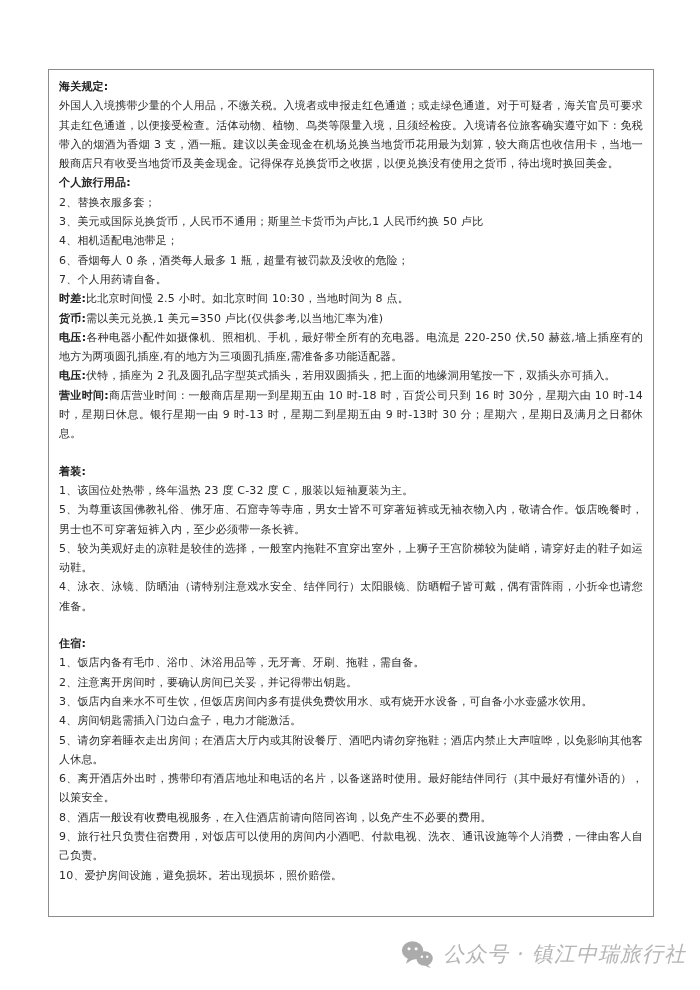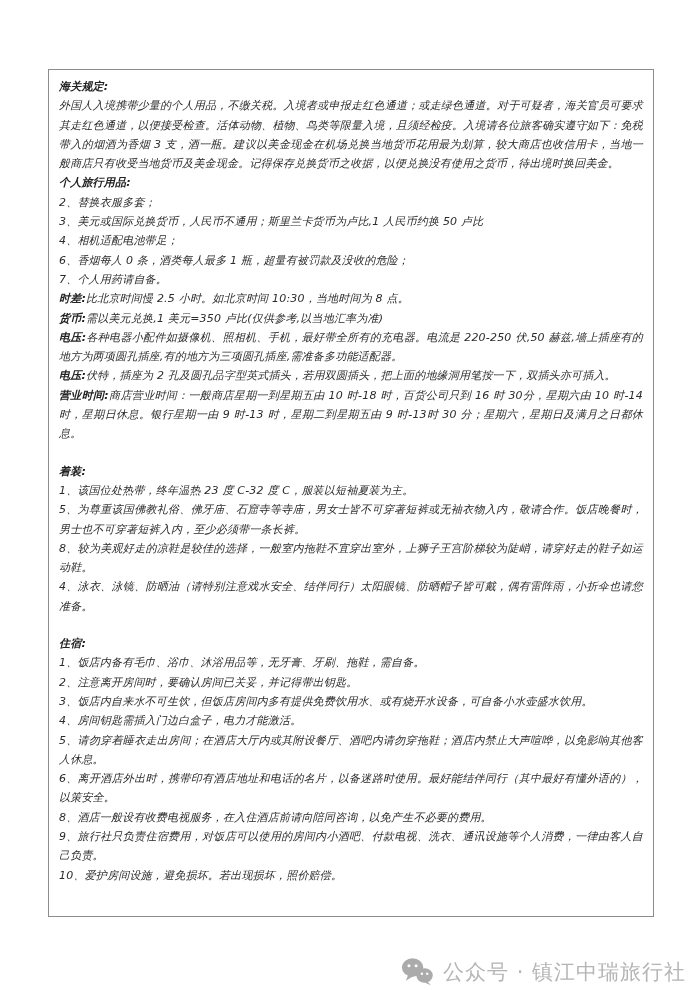--- a/index.html
+++ b/index.html
@@ -3,33 +3,33 @@
 <meta charset="utf-8">
 <style>
   html,body{margin:0;padding:0;}
   body{
     width:700px;height:990px;position:relative;background:#ffffff;
     font-family:"DejaVu Sans","Liberation Sans",sans-serif;
   }
   .doc-box{
     position:absolute;left:48px;top:69px;width:606px;height:848px;
     box-sizing:border-box;border:1px solid #8c8c8c;background:#ffffff;
-    padding:7px 10px 10px 10px;overflow:hidden;font-style:italic;
+    padding:7px 10px 10px 10px;overflow:hidden;
   }
   .blk{
     margin:0;font-size:11px;line-height:19.3px;color:#2b2b2b;
     text-align:justify;letter-spacing:0.2px;
   }
   .blk strong{font-weight:bold;color:#222;}
   .hdr{font-weight:bold;color:#222;}
   .gap{margin-top:18px;}
   .footer{
     position:absolute;top:940px;right:14px;height:46px;
-    display:flex;align-items:flex-end;gap:10px;
-    color:#b5b5b5;font-size:21px;letter-spacing:1px;white-space:nowrap;
+    display:flex;align-items:flex-start;gap:10px;
+    color:#b5b5b5;font-size:21px;letter-spacing:1px;white-space:nowrap;font-style:italic;
   }
   .wechat-icon{display:inline-block;width:32px;height:29px;}
 </style>
 </head>
 <body>
 
 <div class="doc-box">
     <p class="blk hdr">海关规定:</p>
     <p class="blk">外国人入境携带少量的个人用品，不缴关税。入境者或申报走红色通道；或走绿色通道。对于可疑者，海关官员可要求其走红色通道，以便接受检查。活体动物、植物、鸟类等限量入境，且须经检疫。入境请各位旅客确实遵守如下：免税带入的烟酒为香烟 3 支，酒一瓶。建议以美金现金在机场兑换当地货币花用最为划算，较大商店也收信用卡，当地一般商店只有收受当地货币及美金现金。记得保存兑换货币之收据，以便兑换没有使用之货币，待出境时换回美金。</p>
     <p class="blk hdr">个人旅行用品:</p>
@@ -39,21 +39,21 @@
     <p class="blk">6、香烟每人 0 条，酒类每人最多 1 瓶，超量有被罚款及没收的危险；</p>
     <p class="blk">7、个人用药请自备。</p>
     <p class="blk"><strong>时差:</strong>比北京时间慢 2.5 小时。如北京时间 10:30，当地时间为 8 点。</p>
     <p class="blk"><strong>货币:</strong>需以美元兑换,1 美元=350 卢比(仅供参考,以当地汇率为准)</p>
     <p class="blk"><strong>电压:</strong>各种电器小配件如摄像机、照相机、手机，最好带全所有的充电器。电流是 220-250 伏,50 赫兹,墙上插座有的地方为两项圆孔插座,有的地方为三项圆孔插座,需准备多功能适配器。</p>
     <p class="blk"><strong>电压:</strong>伏特，插座为 2 孔及圆孔品字型英式插头，若用双圆插头，把上面的地缘洞用笔按一下，双插头亦可插入。</p>
     <p class="blk"><strong>营业时间:</strong>商店营业时间：一般商店星期一到星期五由 10 时-18 时，百货公司只到 16 时 30分，星期六由 10 时-14 时，星期日休息。银行星期一由 9 时-13 时，星期二到星期五由 9 时-13时 30 分；星期六，星期日及满月之日都休息。</p>
     <p class="blk hdr gap">着装:</p>
     <p class="blk">1、该国位处热带，终年温热 23 度 C-32 度 C，服装以短袖夏装为主。</p>
     <p class="blk">5、为尊重该国佛教礼俗、佛牙庙、石窟寺等寺庙，男女士皆不可穿著短裤或无袖衣物入内，敬请合作。饭店晚餐时，男士也不可穿著短裤入内，至少必须带一条长裤。</p>
-    <p class="blk">8、较为美观好走的凉鞋是较佳的选择，一般室内拖鞋不宜穿出室外，上狮子王宫阶梯较为陡峭，请穿好走的鞋子如运动鞋。</p>
+    <p class="blk">5、较为美观好走的凉鞋是较佳的选择，一般室内拖鞋不宜穿出室外，上狮子王宫阶梯较为陡峭，请穿好走的鞋子如运动鞋。</p>
     <p class="blk">4、泳衣、泳镜、防晒油（请特别注意戏水安全、结伴同行）太阳眼镜、防晒帽子皆可戴，偶有雷阵雨，小折伞也请您准备。</p>
     <p class="blk hdr gap">住宿:</p>
     <p class="blk">1、饭店内备有毛巾、浴巾、沐浴用品等，无牙膏、牙刷、拖鞋，需自备。</p>
     <p class="blk">2、注意离开房间时，要确认房间已关妥，并记得带出钥匙。</p>
     <p class="blk">3、饭店内自来水不可生饮，但饭店房间内多有提供免费饮用水、或有烧开水设备，可自备小水壶盛水饮用。</p>
     <p class="blk">4、房间钥匙需插入门边白盒子，电力才能激活。</p>
     <p class="blk">5、请勿穿着睡衣走出房间；在酒店大厅内或其附设餐厅、酒吧内请勿穿拖鞋；酒店内禁止大声喧哗，以免影响其他客人休息。</p>
     <p class="blk">6、离开酒店外出时，携带印有酒店地址和电话的名片，以备迷路时使用。最好能结伴同行（其中最好有懂外语的），以策安全。</p>
     <p class="blk">8、酒店一般设有收费电视服务，在入住酒店前请向陪同咨询，以免产生不必要的费用。</p>
     <p class="blk">9、旅行社只负责住宿费用，对饭店可以使用的房间内小酒吧、付款电视、洗衣、通讯设施等个人消费，一律由客人自己负责。</p>

